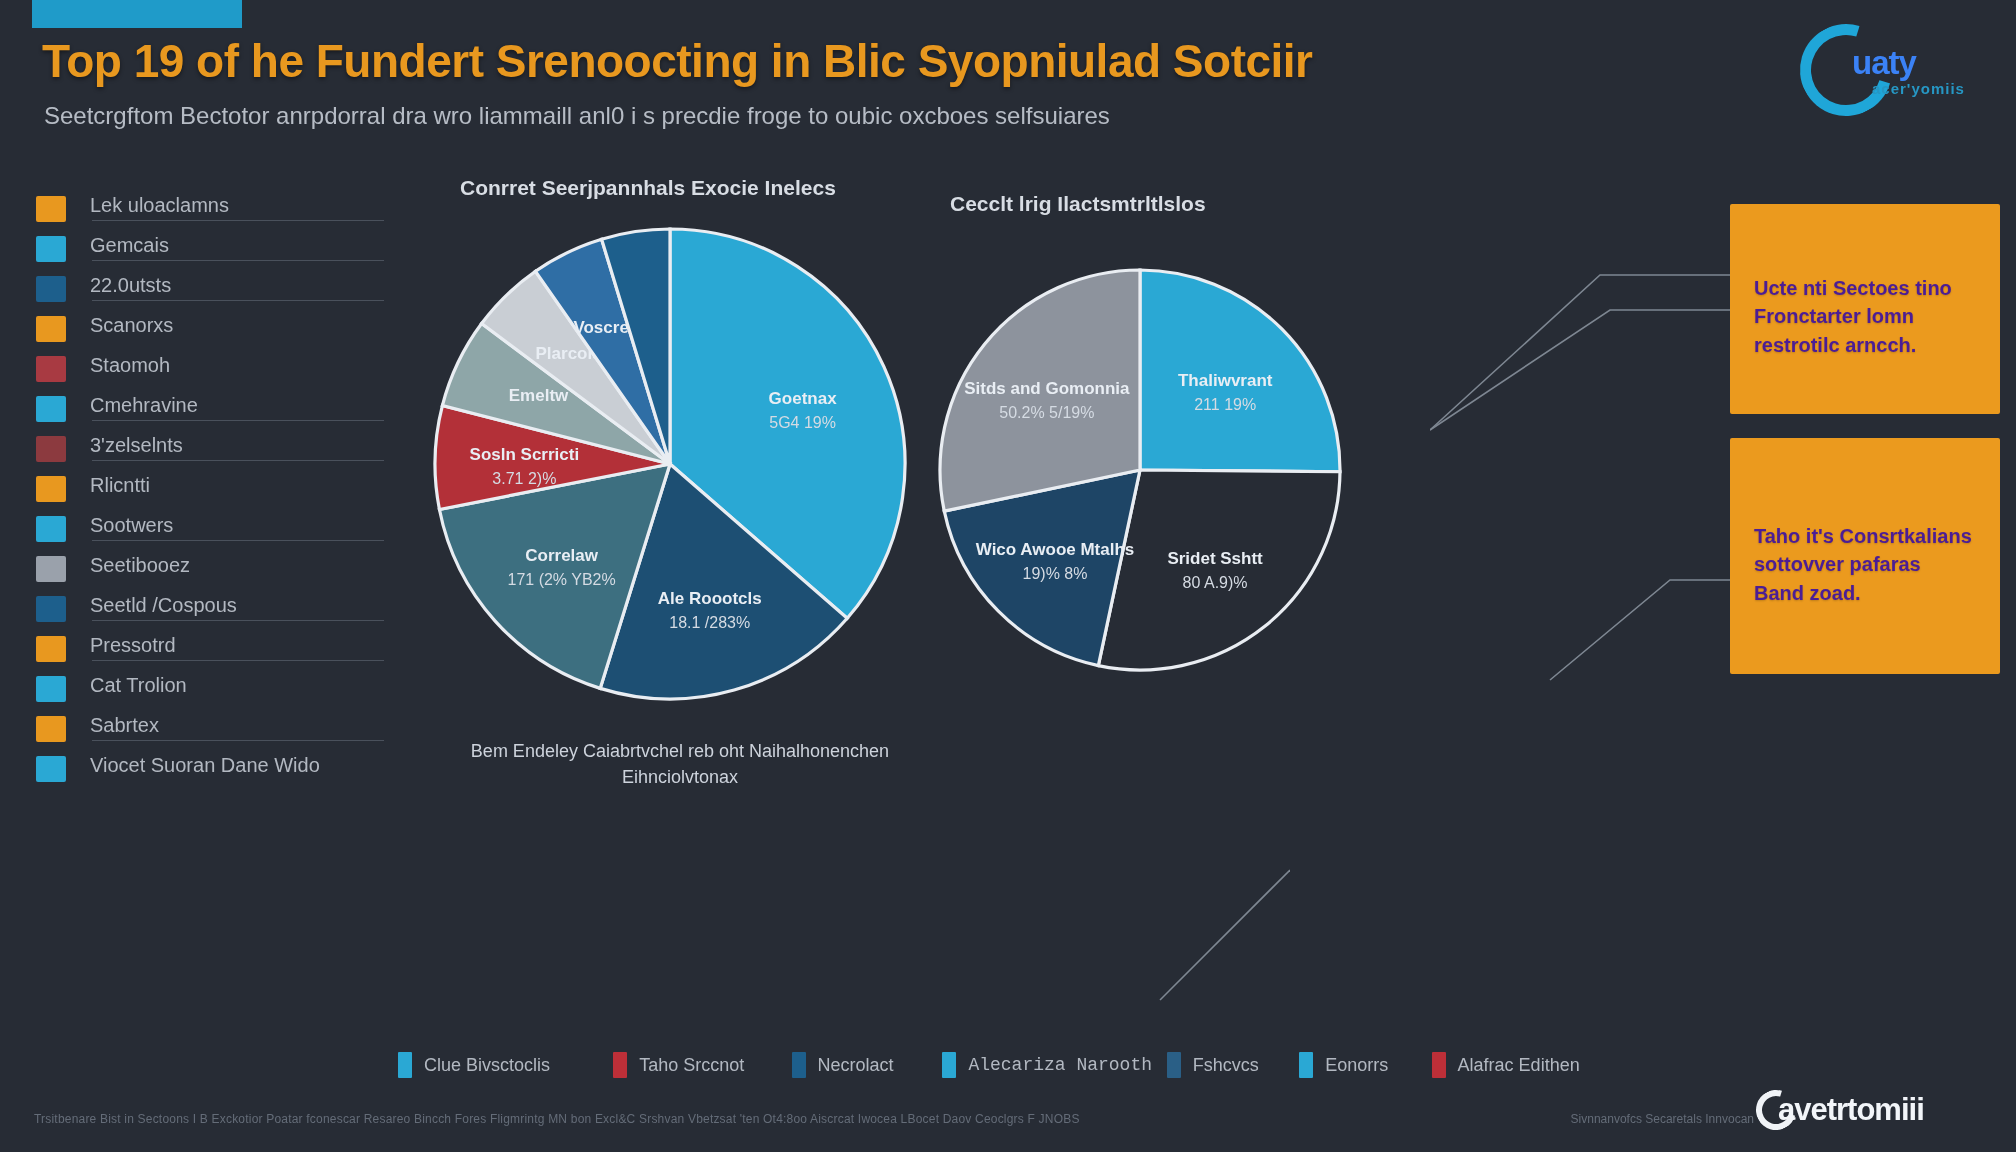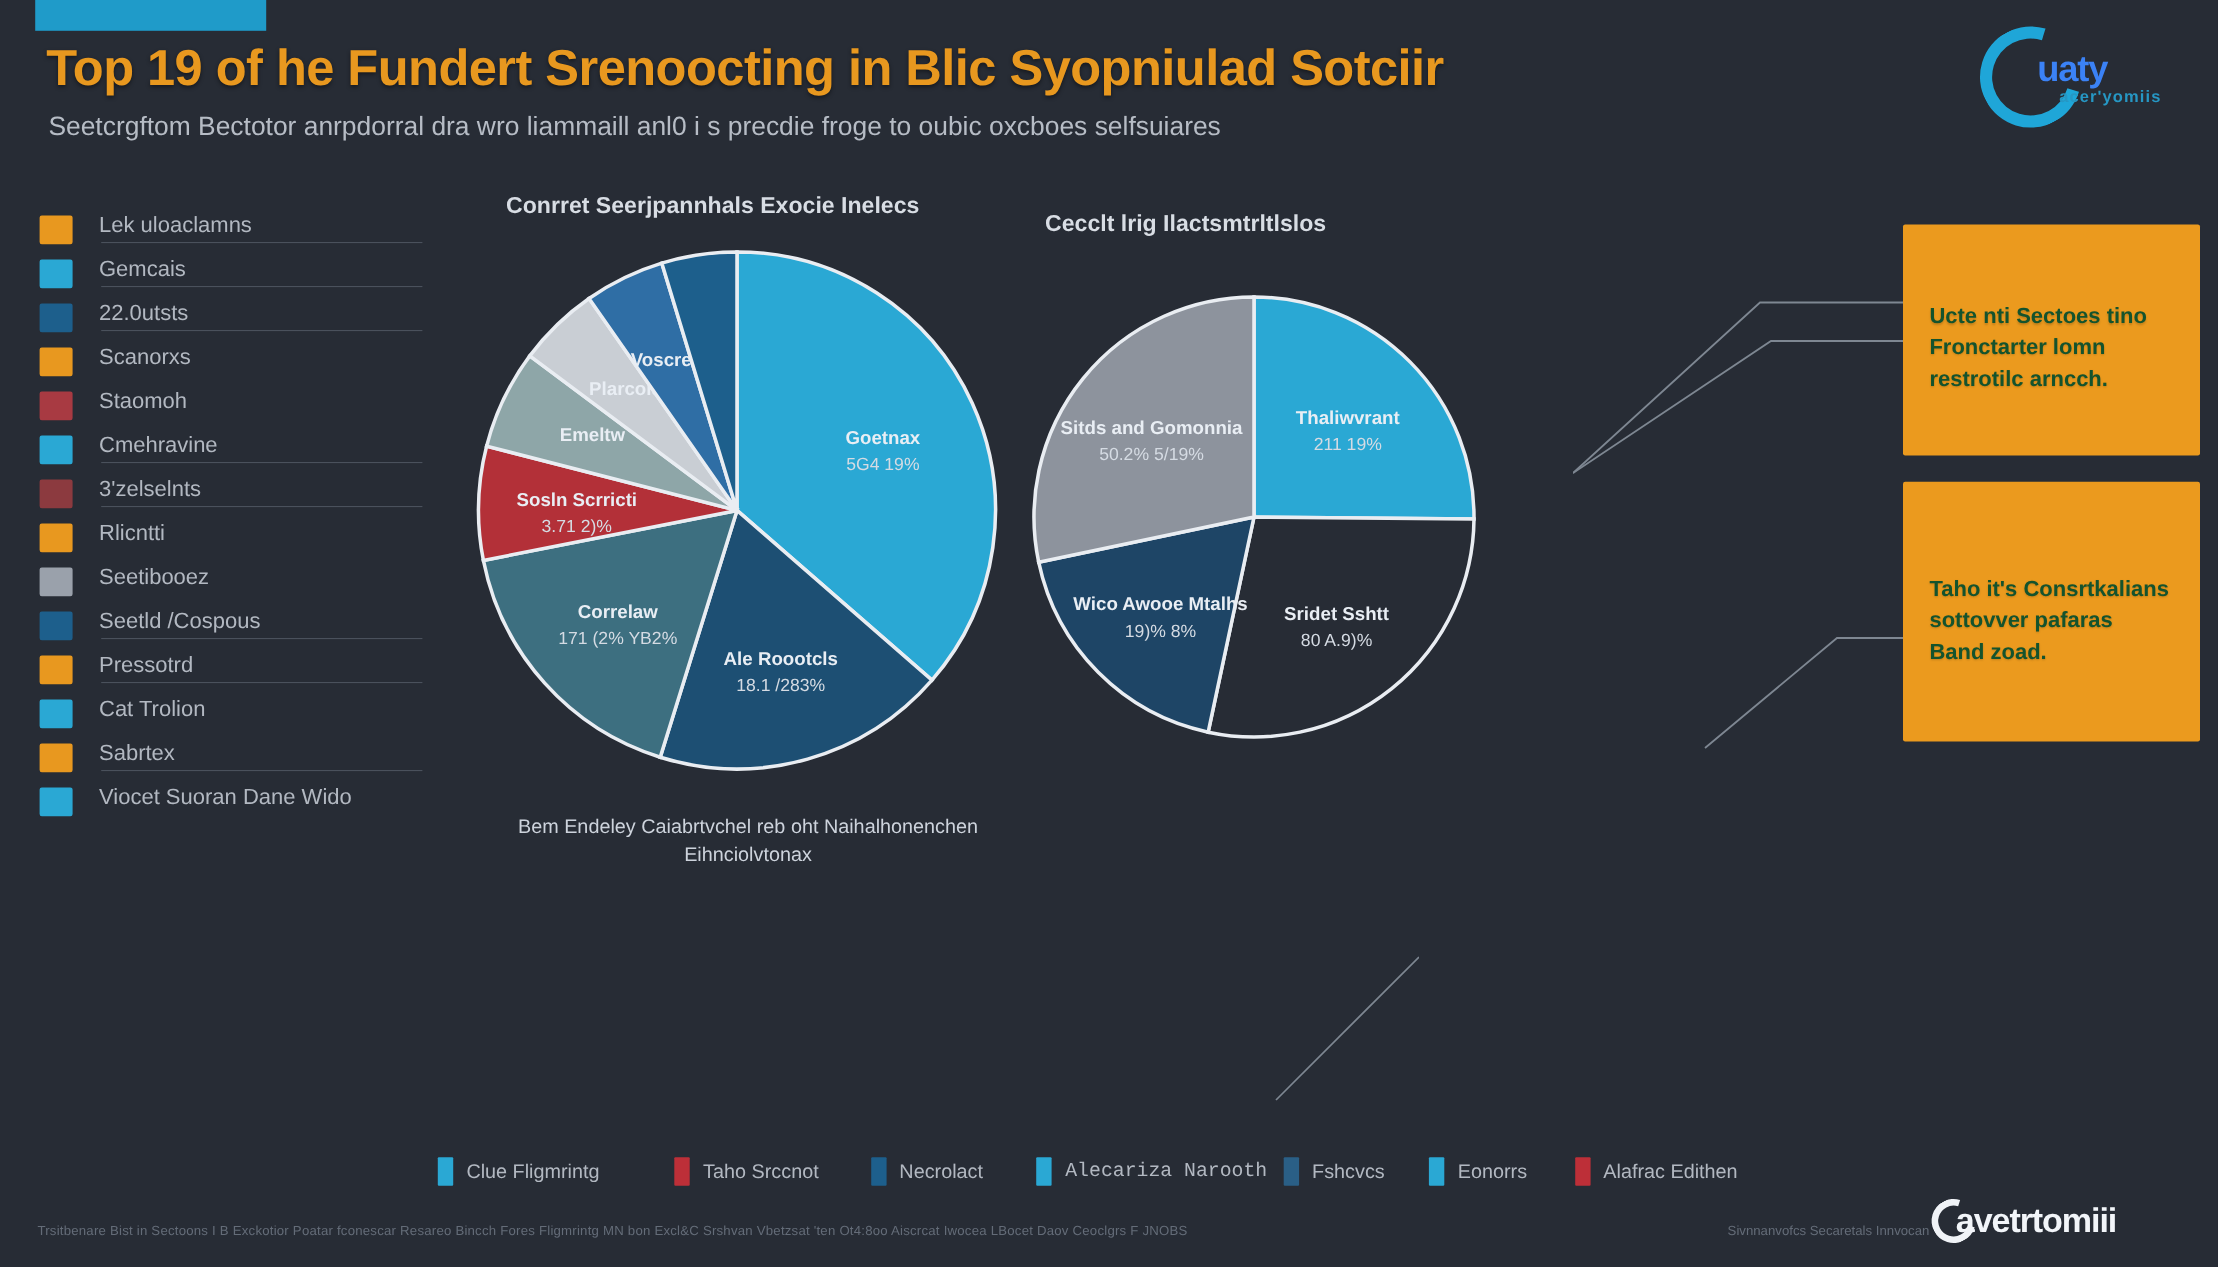--- a/index.html
+++ b/index.html
@@ -85,21 +85,21 @@
   }
 
   #pie-caption {
     position: absolute; left: 40px; top: 578px; width: 420px;
     font-size: 18px; color: #cdd3dc; line-height: 1.45; text-align: center;
   }
 
   
   .callout {
     position: absolute; background: #eb9a1e; border-radius: 2px;
-    padding: 26px 24px; color: #14532d; font-size: 20px; line-height: 1.42;
+    padding: 26px 24px; color: #4c1d95; font-size: 20px; line-height: 1.42;
     font-weight: bold; text-shadow: 0 1px 2px rgba(0,0,0,.18);
   }
   #callout-1 { left: 1730px; top: 204px; width: 270px; height: 210px; }
   #callout-2 { left: 1730px; top: 438px; width: 270px; height: 236px; }
   .callout-text { position: relative; top: 44px; }
   #callout-2 .callout-text { top: 58px; }
 
   .leader { position: absolute; stroke: #7e8792; stroke-width: 1.6; fill: none; }
 
   
@@ -178,20 +178,25 @@
         <span class="legend-rule" style="top: 30px;"></span>
       </div>
       <div class="legend-row">
         <span class="legend-sw" style="background: rgb(140, 58, 63);"></span>
         <span class="legend-lb">3'zelselnts</span>
         <span class="legend-rule" style="top: 30px;"></span>
       </div>
       <div class="legend-row">
         <span class="legend-sw" style="background: rgb(232, 152, 31);"></span>
         <span class="legend-lb">Rlicntti</span>
+      </div>
+      <div class="legend-row">
+        <span class="legend-sw" style="background: rgb(42, 168, 212);"></span>
+        <span class="legend-lb">Sootwers</span>
+        <span class="legend-rule" style="top: 30px;"></span>
       </div>
       <div class="legend-row">
         <span class="legend-sw" style="background: rgb(154, 161, 171);"></span>
         <span class="legend-lb">Seetibooez</span>
       </div>
       <div class="legend-row">
         <span class="legend-sw" style="background: rgb(29, 95, 140);"></span>
         <span class="legend-lb">Seetld /Cospous</span>
         <span class="legend-rule" style="top: 30px;"></span>
       </div>
@@ -268,21 +273,21 @@
   </svg>
 
   <div class="callout" id="callout-1">
     <div class="callout-text">Ucte nti Sectoes tino Fronctarter lomn restrotilc arncch.</div>
   </div>
   <div class="callout" id="callout-2">
     <div class="callout-text">Taho it's Consrtkalians sottovver pafaras Band zoad.</div>
   </div>
 
   <div id="bottom-legend">
-      <div class="bl-item" style="left: 0px;"><span class="bl-sw" style="background: rgb(42, 168, 212);"></span><span class="bl-lb">Clue Fligmrintg</span></div>
+      <div class="bl-item" style="left: 0px;"><span class="bl-sw" style="background: rgb(42, 168, 212);"></span><span class="bl-lb">Clue Bivsctoclis</span></div>
       <div class="bl-item" style="left: 215.2px;"><span class="bl-sw" style="background: rgb(189, 47, 56);"></span><span class="bl-lb">Taho Srccnot</span></div>
       <div class="bl-item" style="left: 393.6px;"><span class="bl-sw" style="background: rgb(29, 95, 140);"></span><span class="bl-lb">Necrolact</span></div>
       <div class="bl-item" style="left: 544.4px; font-family: Liberation Mono, monospace;"><span class="bl-sw" style="background: rgb(42, 168, 212);"></span><span class="bl-lb">Alecariza Narooth</span></div>
       <div class="bl-item" style="left: 768.8px;"><span class="bl-sw" style="background: rgb(42, 95, 134);"></span><span class="bl-lb">Fshcvcs</span></div>
       <div class="bl-item" style="left: 901.2px;"><span class="bl-sw" style="background: rgb(42, 168, 212);"></span><span class="bl-lb">Eonorrs</span></div>
       <div class="bl-item" style="left: 1033.6px;"><span class="bl-sw" style="background: rgb(189, 47, 56);"></span><span class="bl-lb">Alafrac Edithen</span></div>
     </div>
 
   <div id="footer-left">Trsitbenare Bist in Sectoons I B Exckotior Poatar fconescar Resareo Bincch  Fores Fligmrintg  MN bon Excl&amp;C Srshvan Vbetzsat 'ten Ot4:8oo   Aiscrcat Iwocea LBocet   Daov Ceoclgrs F JNOBS</div>
   <div id="footer-right">Sivnnanvofcs Secaretals Innvocan</div>

